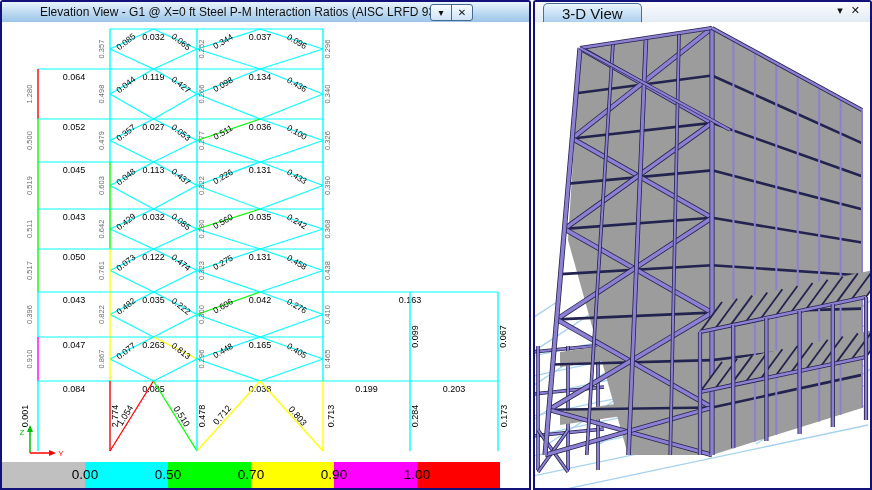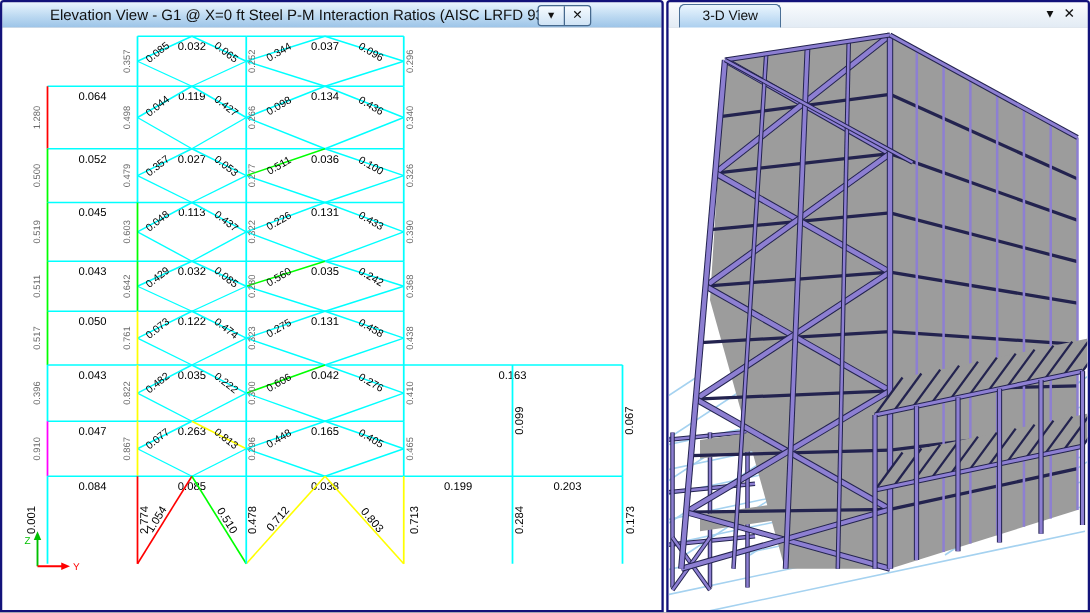--- a/index.html
+++ b/index.html
@@ -14,21 +14,21 @@
   .titlebar .title-text{position:absolute;left:0;right:52px;top:0;height:20px;line-height:20px;
             text-align:center;white-space:nowrap;overflow:hidden;}
   .btn-group{position:absolute;right:56px;top:2px;display:flex;border:1px solid #46698e;
              border-radius:3px;background:linear-gradient(#f6fbff,#cfe3f5);}
   .tb-btn{width:20px;height:15px;font-size:10px;line-height:15px;text-align:center;cursor:default;color:#111;}
   .tb-btn:first-child{border-right:1px solid #46698e;}
   .titlebar-3d{position:relative;height:20px;background:linear-gradient(#fafcfe,#e2ebf4);
                border-bottom:1px solid #8fa8c0;}
   .tab{position:absolute;left:8px;top:1px;height:19px;line-height:19px;padding:0 18px;
        background:linear-gradient(#eaf6fe,#a9cdee);border:1px solid #4a6f96;border-bottom:none;
-       border-radius:5px 5px 0 0;font-size:11px;color:#101010;}
+       border-radius:5px 5px 0 0;font-size:15px;color:#101010;}
   .btn-group-flat{position:absolute;right:10px;top:2px;display:flex;gap:8px;font-size:11px;color:#111;}
   .content{position:absolute;left:0;right:0;top:20px;bottom:0;background:#fff;overflow:hidden;}
   #elev-svg{position:absolute;left:0;top:0;}
   #legend{position:absolute;left:0;bottom:0;width:498px;height:26px;display:flex;}
   .legend-seg{flex:1 1 0;height:100%;}
   .legend-label{position:absolute;top:0;height:26px;line-height:26px;transform:translateX(-50%);
                 font-size:13.5px;color:#000;}
   svg text{font-family:"Liberation Sans",sans-serif;}
 </style>
 </head>
@@ -286,20 +286,33 @@
           <text x="418" y="418" fill="#000" font-size="9" text-anchor="middle" transform="rotate(-90 418 418)">0.284</text>
           <line x1="498" y1="383" x2="498" y2="453" stroke="#00ffff" stroke-width="1.4"></line>
           <text x="507" y="418" fill="#000" font-size="9" text-anchor="middle" transform="rotate(-90 507 418)">0.173</text>
           <line x1="30" y1="455" x2="30" y2="431" stroke="#00c000" stroke-width="1.5"></line>
           <polygon points="30,427 27,434 33,434" fill="#00c000"></polygon>
           <text x="22" y="437" fill="#00c000" font-size="8" text-anchor="middle">Z</text>
           <line x1="30" y1="455" x2="52" y2="455" stroke="#ff0000" stroke-width="1.5"></line>
           <polygon points="56,455 49,452 49,458" fill="#ff0000"></polygon>
           <text x="61" y="458" fill="#ff0000" font-size="8" text-anchor="middle">Y</text>
         </svg>
+      <div id="legend">
+          <div class="legend-seg" style="background: rgb(192, 192, 192);"></div>
+          <div class="legend-seg" style="background: rgb(0, 255, 255);"></div>
+          <div class="legend-seg" style="background: rgb(0, 255, 0);"></div>
+          <div class="legend-seg" style="background: rgb(255, 255, 0);"></div>
+          <div class="legend-seg" style="background: rgb(255, 0, 255);"></div>
+          <div class="legend-seg" style="background: rgb(255, 0, 0);"></div>
+          <div class="legend-label" style="left: 83px;">0.00</div>
+          <div class="legend-label" style="left: 166px;">0.50</div>
+          <div class="legend-label" style="left: 249px;">0.70</div>
+          <div class="legend-label" style="left: 332px;">0.90</div>
+          <div class="legend-label" style="left: 415px;">1.00</div>
+        </div>
     </div>
   </div>
 
   <div class="window" id="win-3d">
     <div class="titlebar-3d">
       <div class="tab">3-D View</div>
       <div class="btn-group-flat">
         <span>▾</span>
         <span>✕</span>
       </div>

